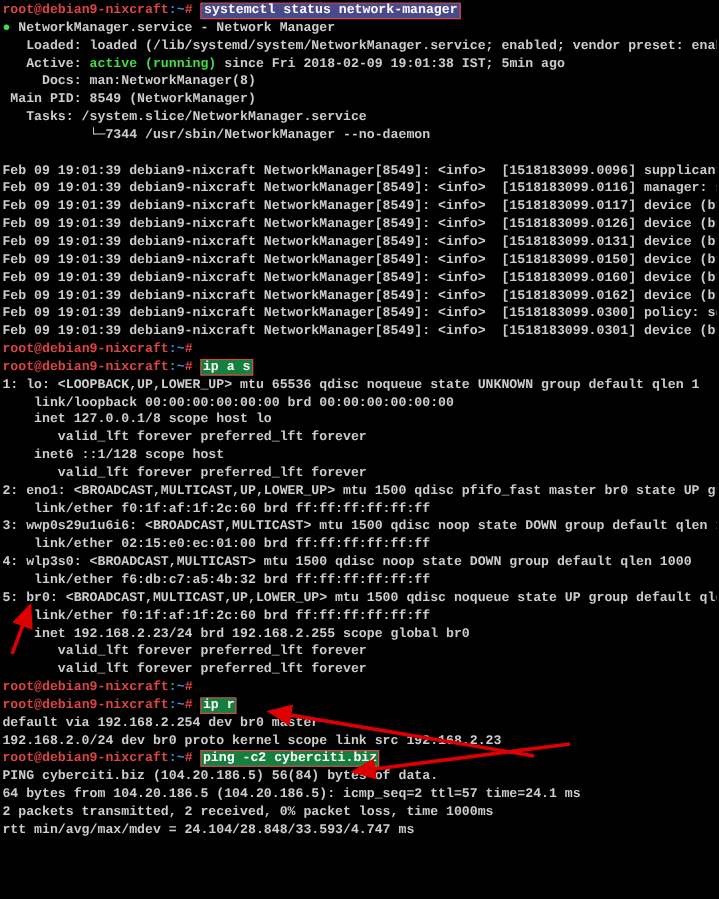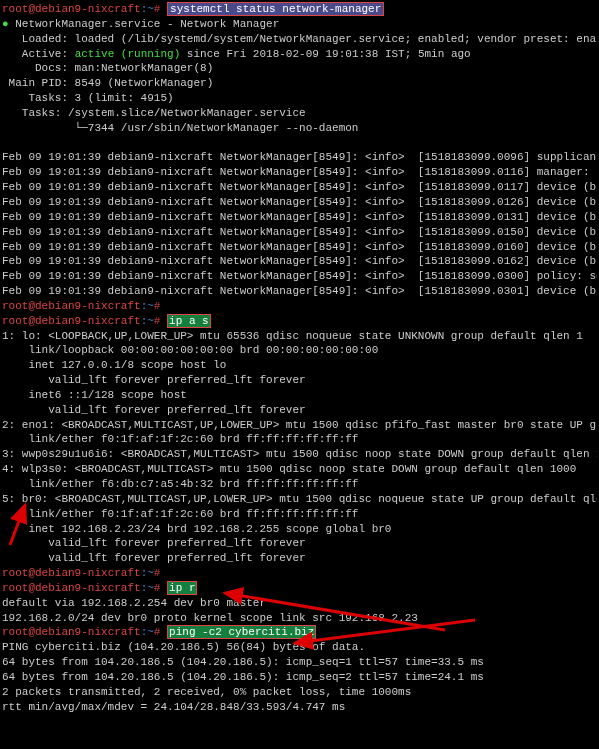--- a/index.html
+++ b/index.html
@@ -15,20 +15,21 @@
       line-height: 1.35;
       width: 599px;
       height: 749px;
       overflow: hidden;
       padding: 2px;
       position: relative;
     }
     .line {
       white-space: pre;
       overflow: hidden;
+      font-weight: bold;
     }
     .prompt-user { color: #d44; }
     .prompt-host { color: #d44; }
     .prompt-path { color: #48d; }
     .prompt-sym { color: #d44; }
     .highlight-cmd {
       background: #4a4a8a;
       border: 1px solid #d44;
       padding: 0 2px;
       color: #fff;
@@ -54,21 +55,20 @@
 
 <div>
 
 <div class="line"><span class="prompt-user">root</span><span class="prompt-user">@</span><span class="prompt-host">debian9-nixcraft</span><span class="prompt-path">:</span><span class="prompt-path">~</span><span class="prompt-sym">#</span> <span class="highlight-cmd">systemctl status network-manager</span></div>
 
 <div class="line"><span class="bullet-green">●</span> <span>NetworkManager.service - Network Manager</span></div>
 <div class="line">   Loaded: loaded (/lib/systemd/system/NetworkManager.service; enabled; vendor preset: enabled)</div>
 <div class="line"><span>   Active: </span><span class="green">active (running)</span><span> since Fri 2018-02-09 19:01:38 IST; 5min ago</span></div>
 <div class="line">     Docs: man:NetworkManager(8)</div>
 <div class="line"> Main PID: 8549 (NetworkManager)</div>
-<div class="line">    Tasks: 3 (limit: 4915)</div>
 <div class="line">   Tasks: /system.slice/NetworkManager.service</div>
 <div class="line">           └─7344 /usr/sbin/NetworkManager --no-daemon</div>
 <div class="line">&nbsp;</div>
 
 <div class="line">Feb 09 19:01:39 debian9-nixcraft NetworkManager[8549]: &lt;info&gt;  [1518183099.0096] supplicant: wp</div>
 <div class="line">Feb 09 19:01:39 debian9-nixcraft NetworkManager[8549]: &lt;info&gt;  [1518183099.0116] manager: start</div>
 <div class="line">Feb 09 19:01:39 debian9-nixcraft NetworkManager[8549]: &lt;info&gt;  [1518183099.0117] device (br0): </div>
 <div class="line">Feb 09 19:01:39 debian9-nixcraft NetworkManager[8549]: &lt;info&gt;  [1518183099.0126] device (br0): </div>
 <div class="line">Feb 09 19:01:39 debian9-nixcraft NetworkManager[8549]: &lt;info&gt;  [1518183099.0131] device (br0): </div>
 <div class="line">Feb 09 19:01:39 debian9-nixcraft NetworkManager[8549]: &lt;info&gt;  [1518183099.0150] device (br0): </div>
@@ -83,39 +83,39 @@
 
 <div class="line">1: lo: &lt;LOOPBACK,UP,LOWER_UP&gt; mtu 65536 qdisc noqueue state UNKNOWN group default qlen 1</div>
 <div class="line">    link/loopback 00:00:00:00:00:00 brd 00:00:00:00:00:00</div>
 <div class="line">    inet 127.0.0.1/8 scope host lo</div>
 <div class="line">       valid_lft forever preferred_lft forever</div>
 <div class="line">    inet6 ::1/128 scope host </div>
 <div class="line">       valid_lft forever preferred_lft forever</div>
 <div class="line">2: eno1: &lt;BROADCAST,MULTICAST,UP,LOWER_UP&gt; mtu 1500 qdisc pfifo_fast master br0 state UP group d</div>
 <div class="line">    link/ether f0:1f:af:1f:2c:60 brd ff:ff:ff:ff:ff:ff</div>
 <div class="line">3: wwp0s29u1u6i6: &lt;BROADCAST,MULTICAST&gt; mtu 1500 qdisc noop state DOWN group default qlen 1000</div>
+<div class="line">    link/ether 02:15:e0:ec:01:00 brd ff:ff:ff:ff:ff:ff</div>
 <div class="line">4: wlp3s0: &lt;BROADCAST,MULTICAST&gt; mtu 1500 qdisc noop state DOWN group default qlen 1000</div>
 <div class="line">    link/ether f6:db:c7:a5:4b:32 brd ff:ff:ff:ff:ff:ff</div>
 <div class="line">5: br0: &lt;BROADCAST,MULTICAST,UP,LOWER_UP&gt; mtu 1500 qdisc noqueue state UP group default qlen 100</div>
 <div class="line">    link/ether f0:1f:af:1f:2c:60 brd ff:ff:ff:ff:ff:ff</div>
 <div class="line">    inet 192.168.2.23/24 brd 192.168.2.255 scope global br0</div>
 <div class="line">       valid_lft forever preferred_lft forever</div>
 <div class="line">       valid_lft forever preferred_lft forever</div>
 
 <div class="line"><span class="prompt-user">root</span><span class="prompt-user">@</span><span class="prompt-host">debian9-nixcraft</span><span class="prompt-path">:</span><span class="prompt-path">~</span><span class="prompt-sym">#</span> </div>
 
 <div class="line"><span class="prompt-user">root</span><span class="prompt-user">@</span><span class="prompt-host">debian9-nixcraft</span><span class="prompt-path">:</span><span class="prompt-path">~</span><span class="prompt-sym">#</span> <span class="highlight-cmd2">ip r</span></div>
 
 <div class="line">default via 192.168.2.254 dev br0 master </div>
 <div class="line">192.168.2.0/24 dev br0 proto kernel scope link src 192.168.2.23 </div>
 
 <div class="line"><span class="prompt-user">root</span><span class="prompt-user">@</span><span class="prompt-host">debian9-nixcraft</span><span class="prompt-path">:</span><span class="prompt-path">~</span><span class="prompt-sym">#</span> <span class="highlight-cmd2">ping -c2 cyberciti.biz</span></div>
 
 <div class="line">PING cyberciti.biz (104.20.186.5) 56(84) bytes of data.</div>
-<div class="line">64 bytes from 104.20.186.5 (104.20.186.5): icmp_seq=1 ttl=57 time=33.5 ms</div>
 <div class="line">64 bytes from 104.20.186.5 (104.20.186.5): icmp_seq=2 ttl=57 time=24.1 ms</div>
 <div class="line"></div>
 <div class="line">2 packets transmitted, 2 received, 0% packet loss, time 1000ms</div>
 <div class="line">rtt min/avg/max/mdev = 24.104/28.848/33.593/4.747 ms</div>
 
 </div>
 
 <div class="arrow" style="left:5px; top:500px;">
 <svg width="40" height="50">
       <defs>

